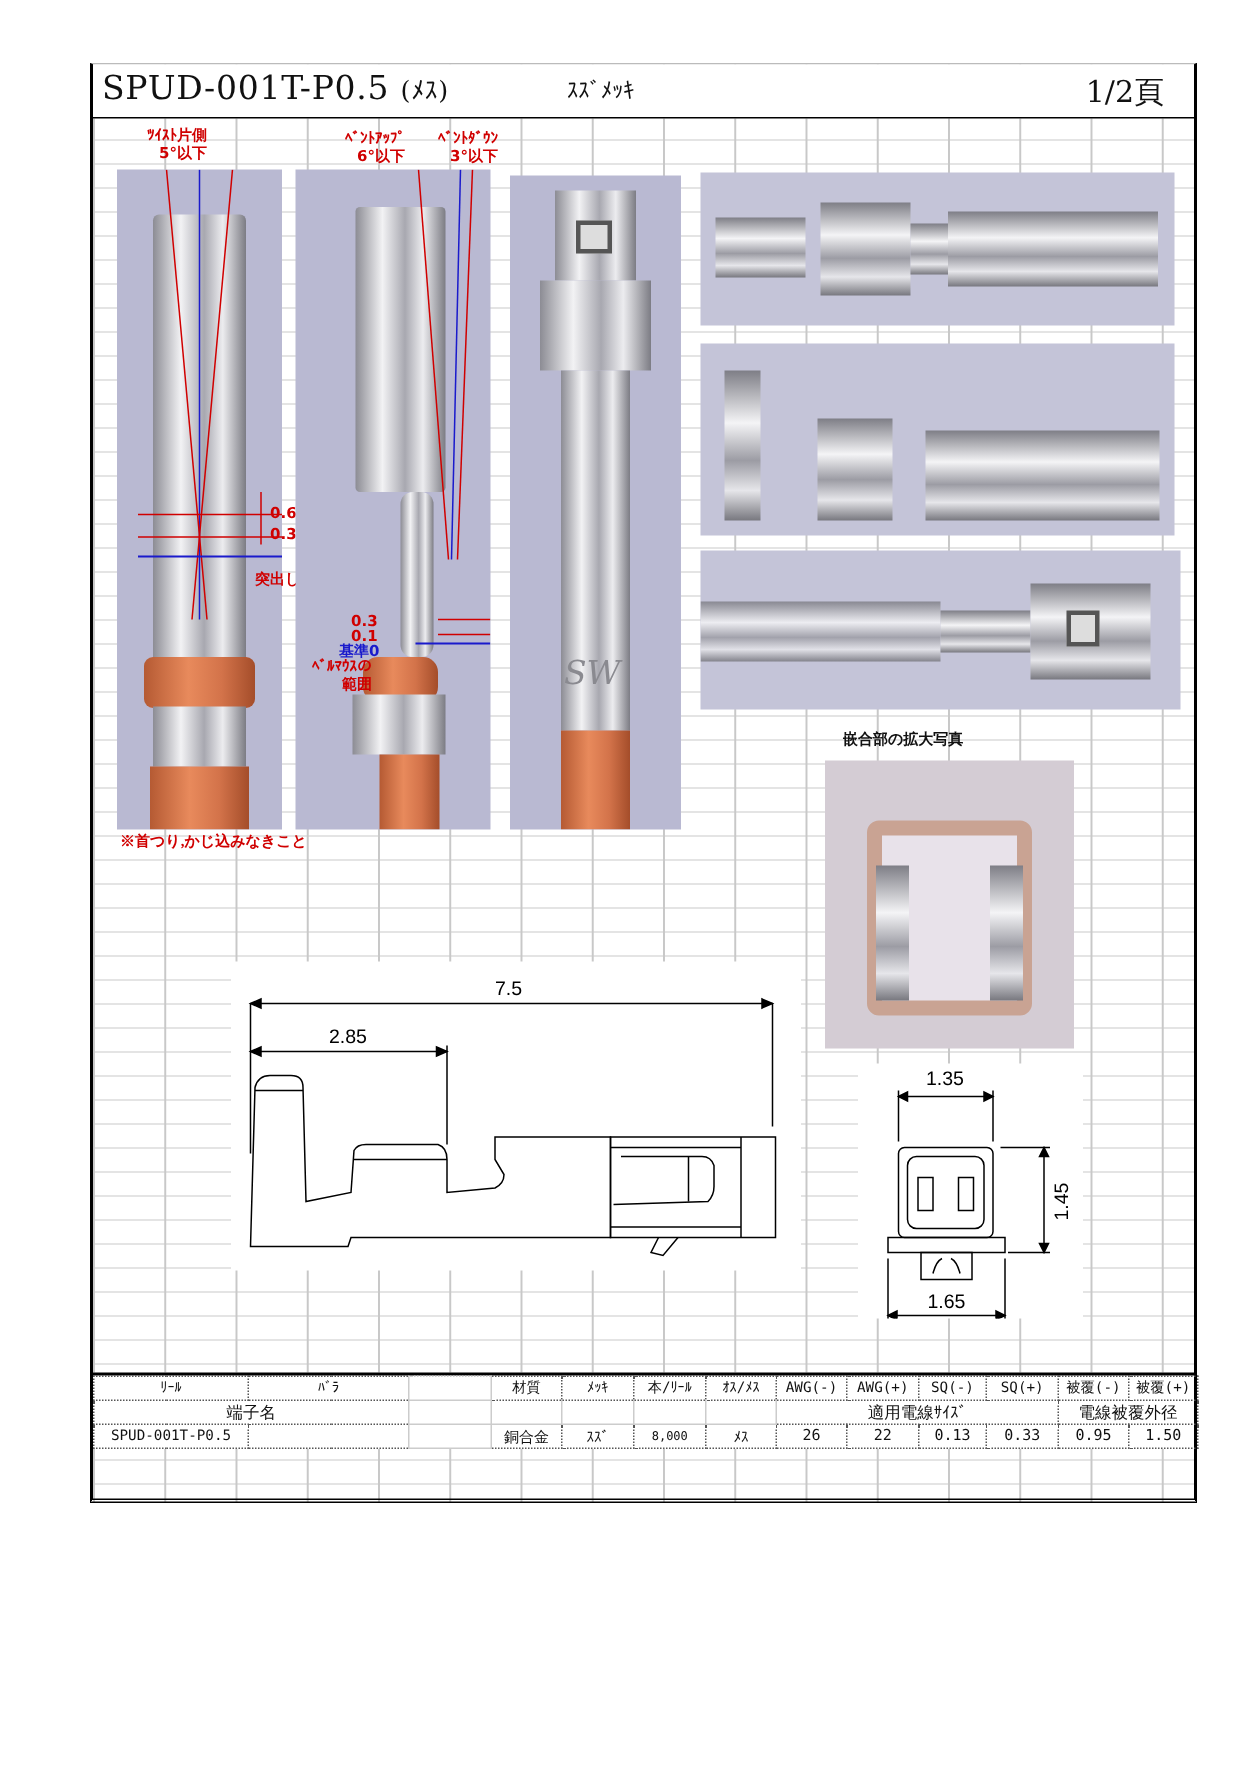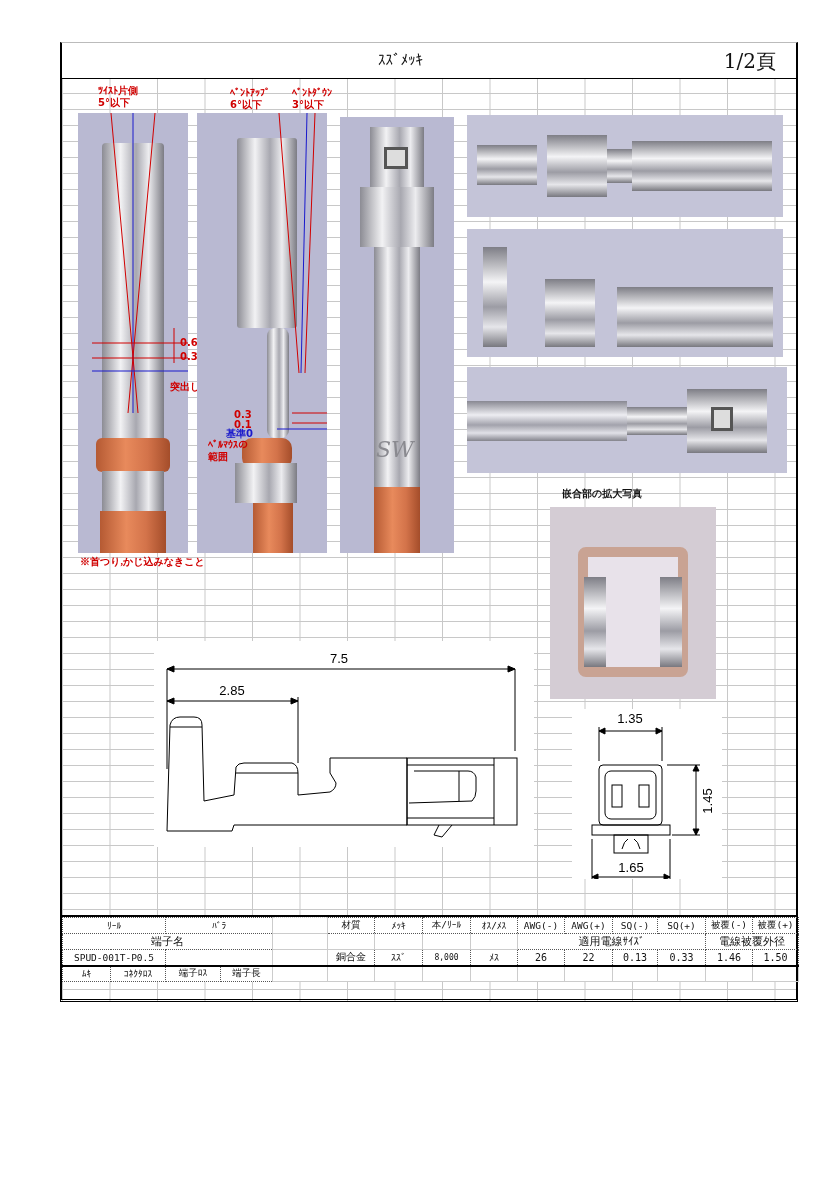--- a/index.html
+++ b/index.html
@@ -12,21 +12,21 @@
     background-image:
       linear-gradient(to right, #c8c8c8 1px, transparent 1px),
       linear-gradient(to bottom, #c8c8c8 1px, transparent 1px);
     background-size: 47.5px 16px;
     background-position: 0 34px;
   }
   .titlebar { position: absolute; left: 0; top: 0; width: 100%; height: 36px; background: #fff; border-bottom: 1.5px solid #000; }
   .title-main { position: absolute; left: 6px; top: 4px; font-family: "DejaVu Serif", serif; font-size: 22px; color: #111; letter-spacing: 0.5px; }
   .title-plating { position: absolute; left: 316px; top: 8px; font-family: "DejaVu Serif", serif; font-size: 15px; color: #111; }
   .title-page { position: absolute; right: 20px; top: 5px; font-family: "DejaVu Serif", serif; font-size: 20px; color: #111; }
-  .lbl-red { position: absolute; color: #d00000; font-weight: bold; font-size: 10px; line-height: 12px; text-align: left; white-space: nowrap; }
+  .lbl-red { position: absolute; color: #d00000; font-weight: bold; font-size: 10px; line-height: 12px; text-align: right; white-space: nowrap; }
   .lbl-blue { position: absolute; color: #1a1acc; font-weight: bold; font-size: 10px; white-space: nowrap; }
   .photo { position: absolute; background: #b9b9d2; overflow: hidden; padding-left: 44px; }
   .photo .metal { position: absolute; background: linear-gradient(90deg, #8c8c94, #f2f2f4 30%, #a8a8b0 55%, #ececef 75%, #7c7c84); }
   .photo .wire { position: absolute; background: linear-gradient(90deg, #b55a33, #e88a5c 40%, #d3734a 70%, #a44d2a); }
   .hphoto { position: absolute; background: #c4c4d8; overflow: hidden; }
   .hphoto .metal { position: absolute; background: linear-gradient(180deg, #7e7e86, #f4f4f6 35%, #9c9ca4 60%, #e6e6ea 80%, #78787f); }
   .drawing { position: absolute; background: #fff; }
   .specs { position: absolute; left: 0; top: 872px; width: 100%; border-top: 2px solid #000; background: #fff; }
   table.spec { border-collapse: collapse; width: 100%; table-layout: fixed; font-family: "DejaVu Sans Mono", monospace; font-size: 10px; color: #111; }
   table.spec td { height: 16px; border: 1px dotted #555; text-align: center; padding: 0; white-space: nowrap; overflow: hidden; }
@@ -34,20 +34,21 @@
   .bottom-sep td { border-top: 2px solid #000 !important; }
   .grp { font-size: 11px; }
   .hdr { font-size: 9.5px; }
 </style>
 </head>
 <body>
 
 <div class="sheet">
 
   <div class="titlebar">
+    <span class="title-main"><span>SPUD-001T-P0.5</span> <span style="font-size:17px">(ﾒｽ)</span></span>
     <span class="title-plating">ｽｽﾞﾒｯｷ</span>
     <span class="title-page">1/2頁</span>
   </div>
 
   <div class="lbl-red" style="left:36px; top:42px;">
     <div>ﾂｲｽﾄ片側</div>
     <div>5°以下</div>
   </div>
   <div class="lbl-red" style="left:168px; top:44px;">
     <div>ﾍﾞﾝﾄｱｯﾌﾟ</div>
@@ -248,36 +249,19 @@
         <td colspan="2"></td>
         <td class="blank"></td>
         <td>銅合金</td>
         <td>ｽｽﾞ</td>
         <td style="font-size:8px">8,000</td>
         <td>ﾒｽ</td>
         <td>26</td>
         <td>22</td>
         <td>0.13</td>
         <td>0.33</td>
-        <td>1.46</td>
+        <td>0.95</td>
         <td>1.50</td>
-      </tr>
-      <tr class="bottom-sep">
-        <td class="hdr">ﾑｷ</td>
-        <td class="hdr">ｺﾈｸﾀﾛｽ</td>
-        <td class="hdr">端子ﾛｽ</td>
-        <td class="hdr">端子長</td>
-        <td class="blank"></td>
-            <td class="blank"></td>
-            <td class="blank"></td>
-            <td class="blank"></td>
-            <td class="blank"></td>
-            <td class="blank"></td>
-            <td class="blank"></td>
-            <td class="blank"></td>
-            <td class="blank"></td>
-            <td class="blank"></td>
-            <td class="blank"></td>
       </tr>
     </tbody>
       </table>
   </div>
 </div>
 
 </body></html>

